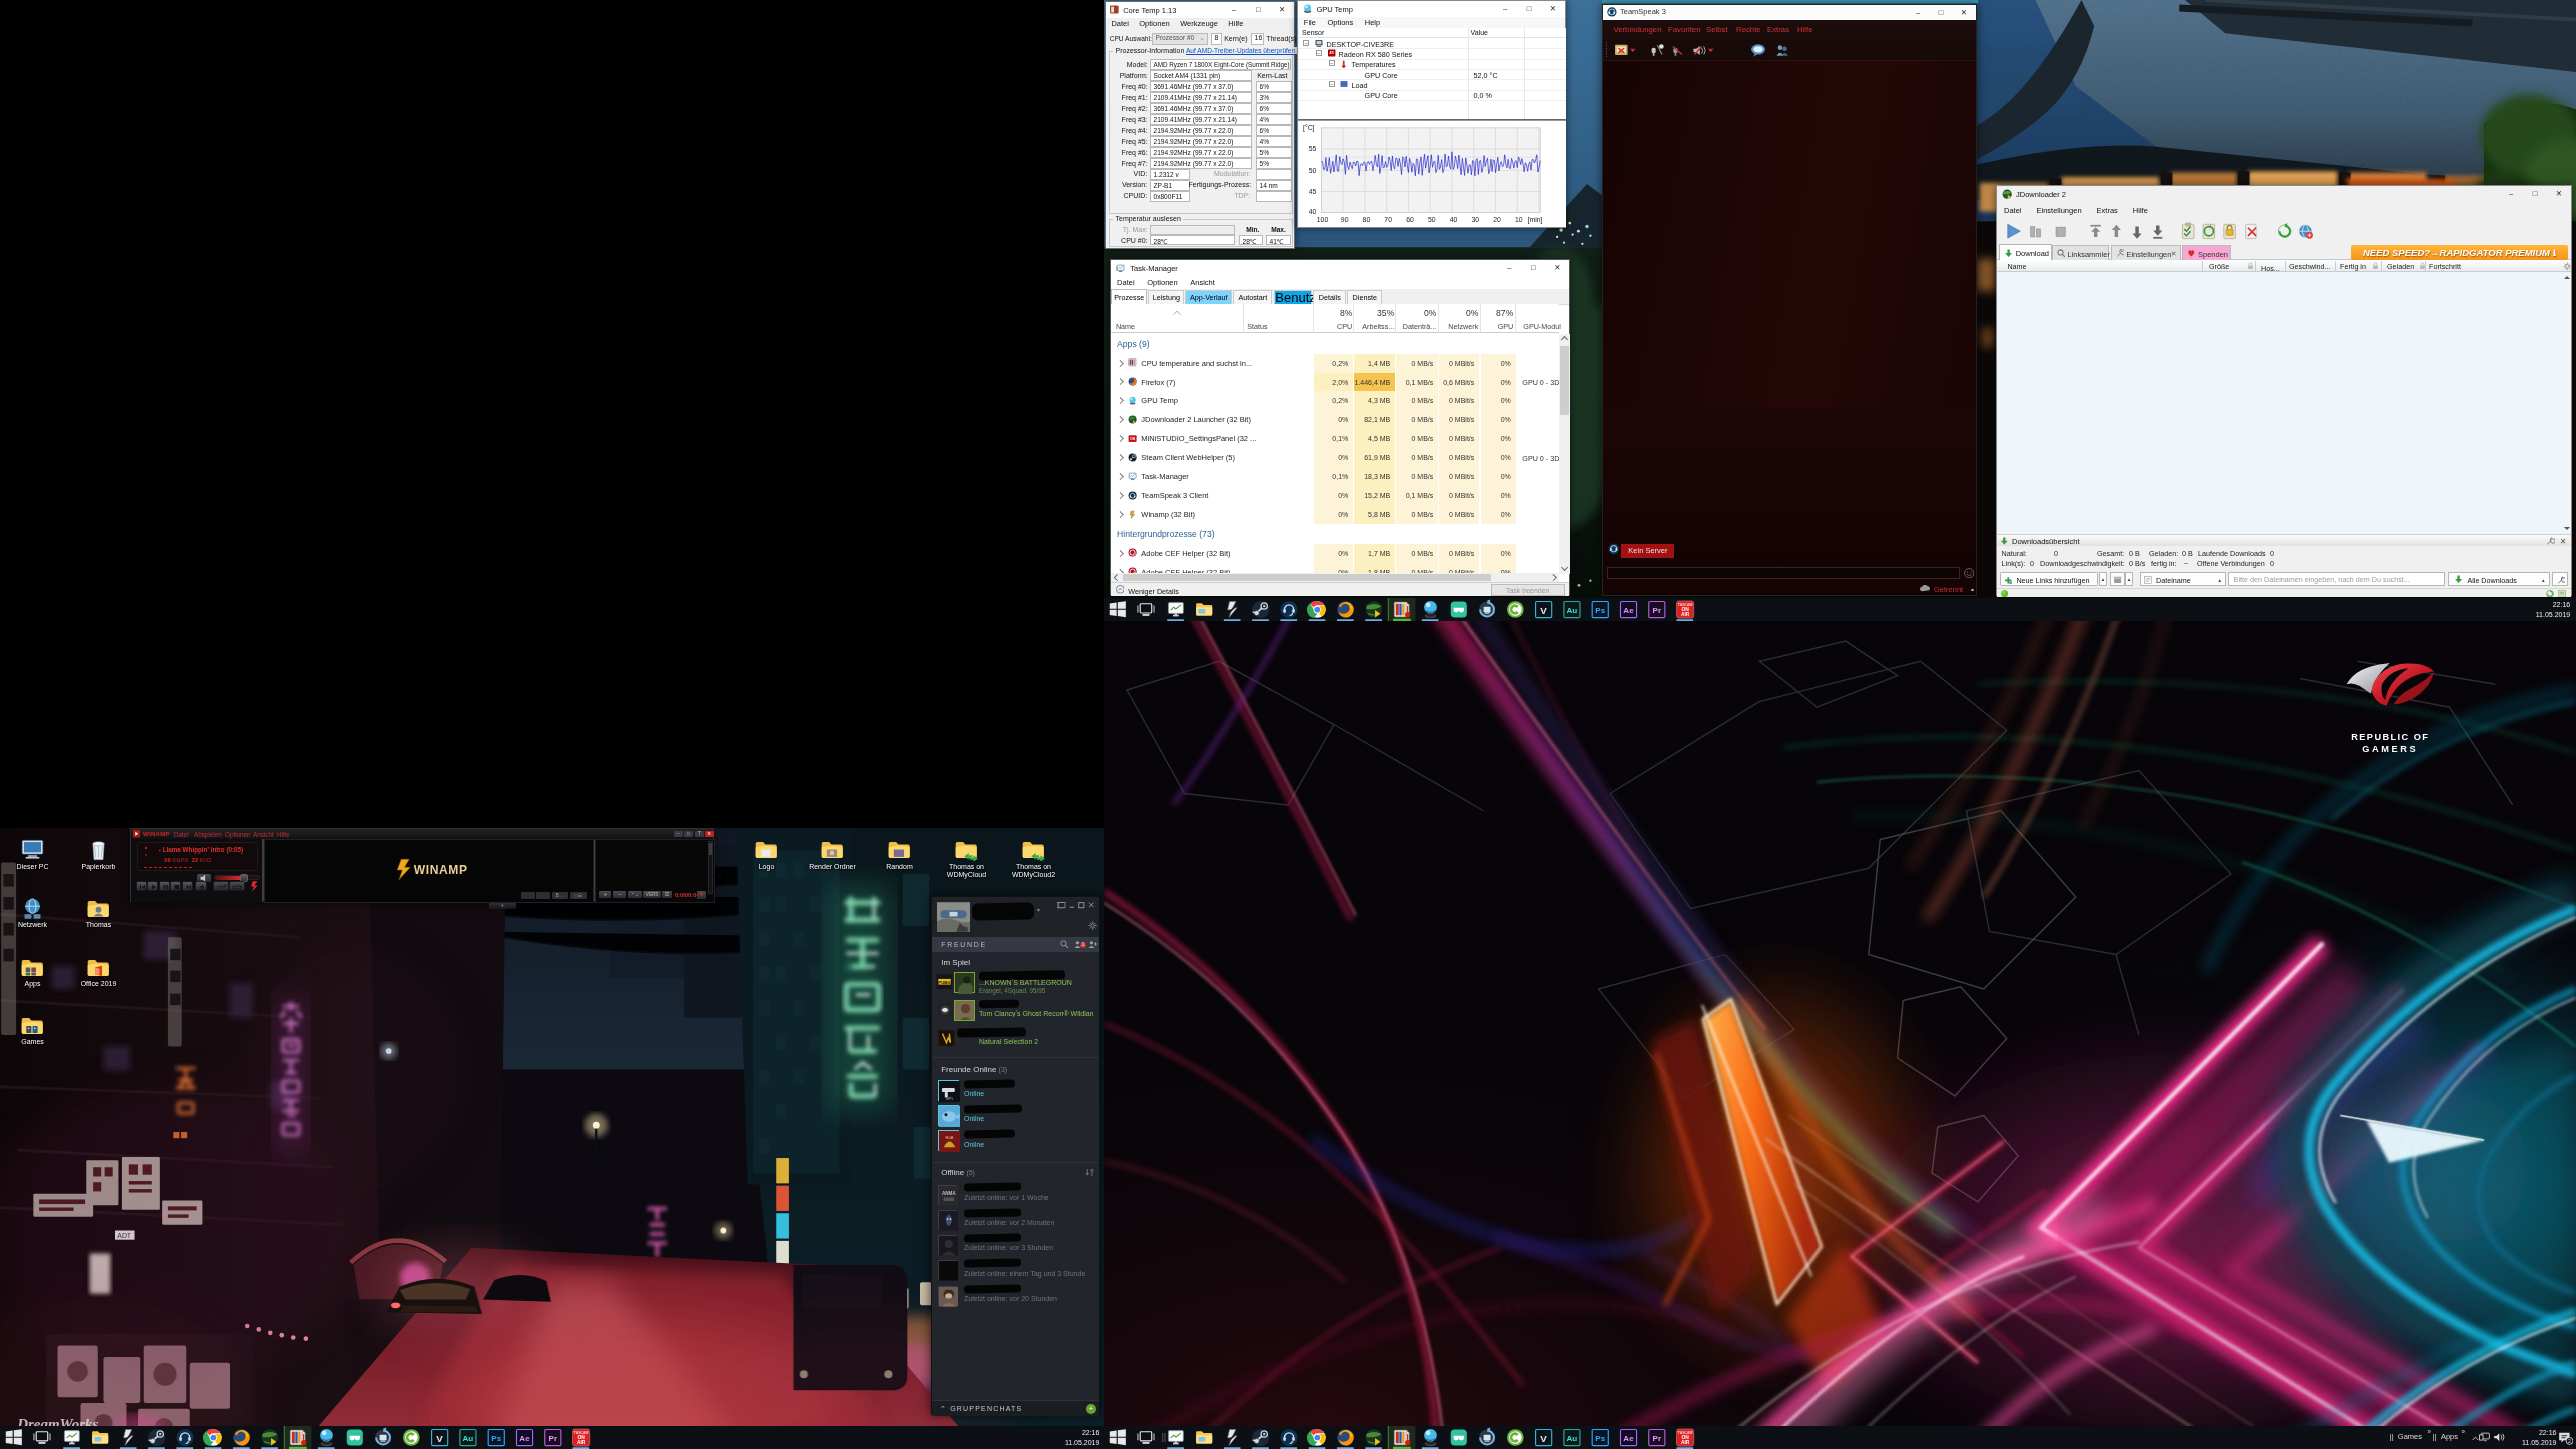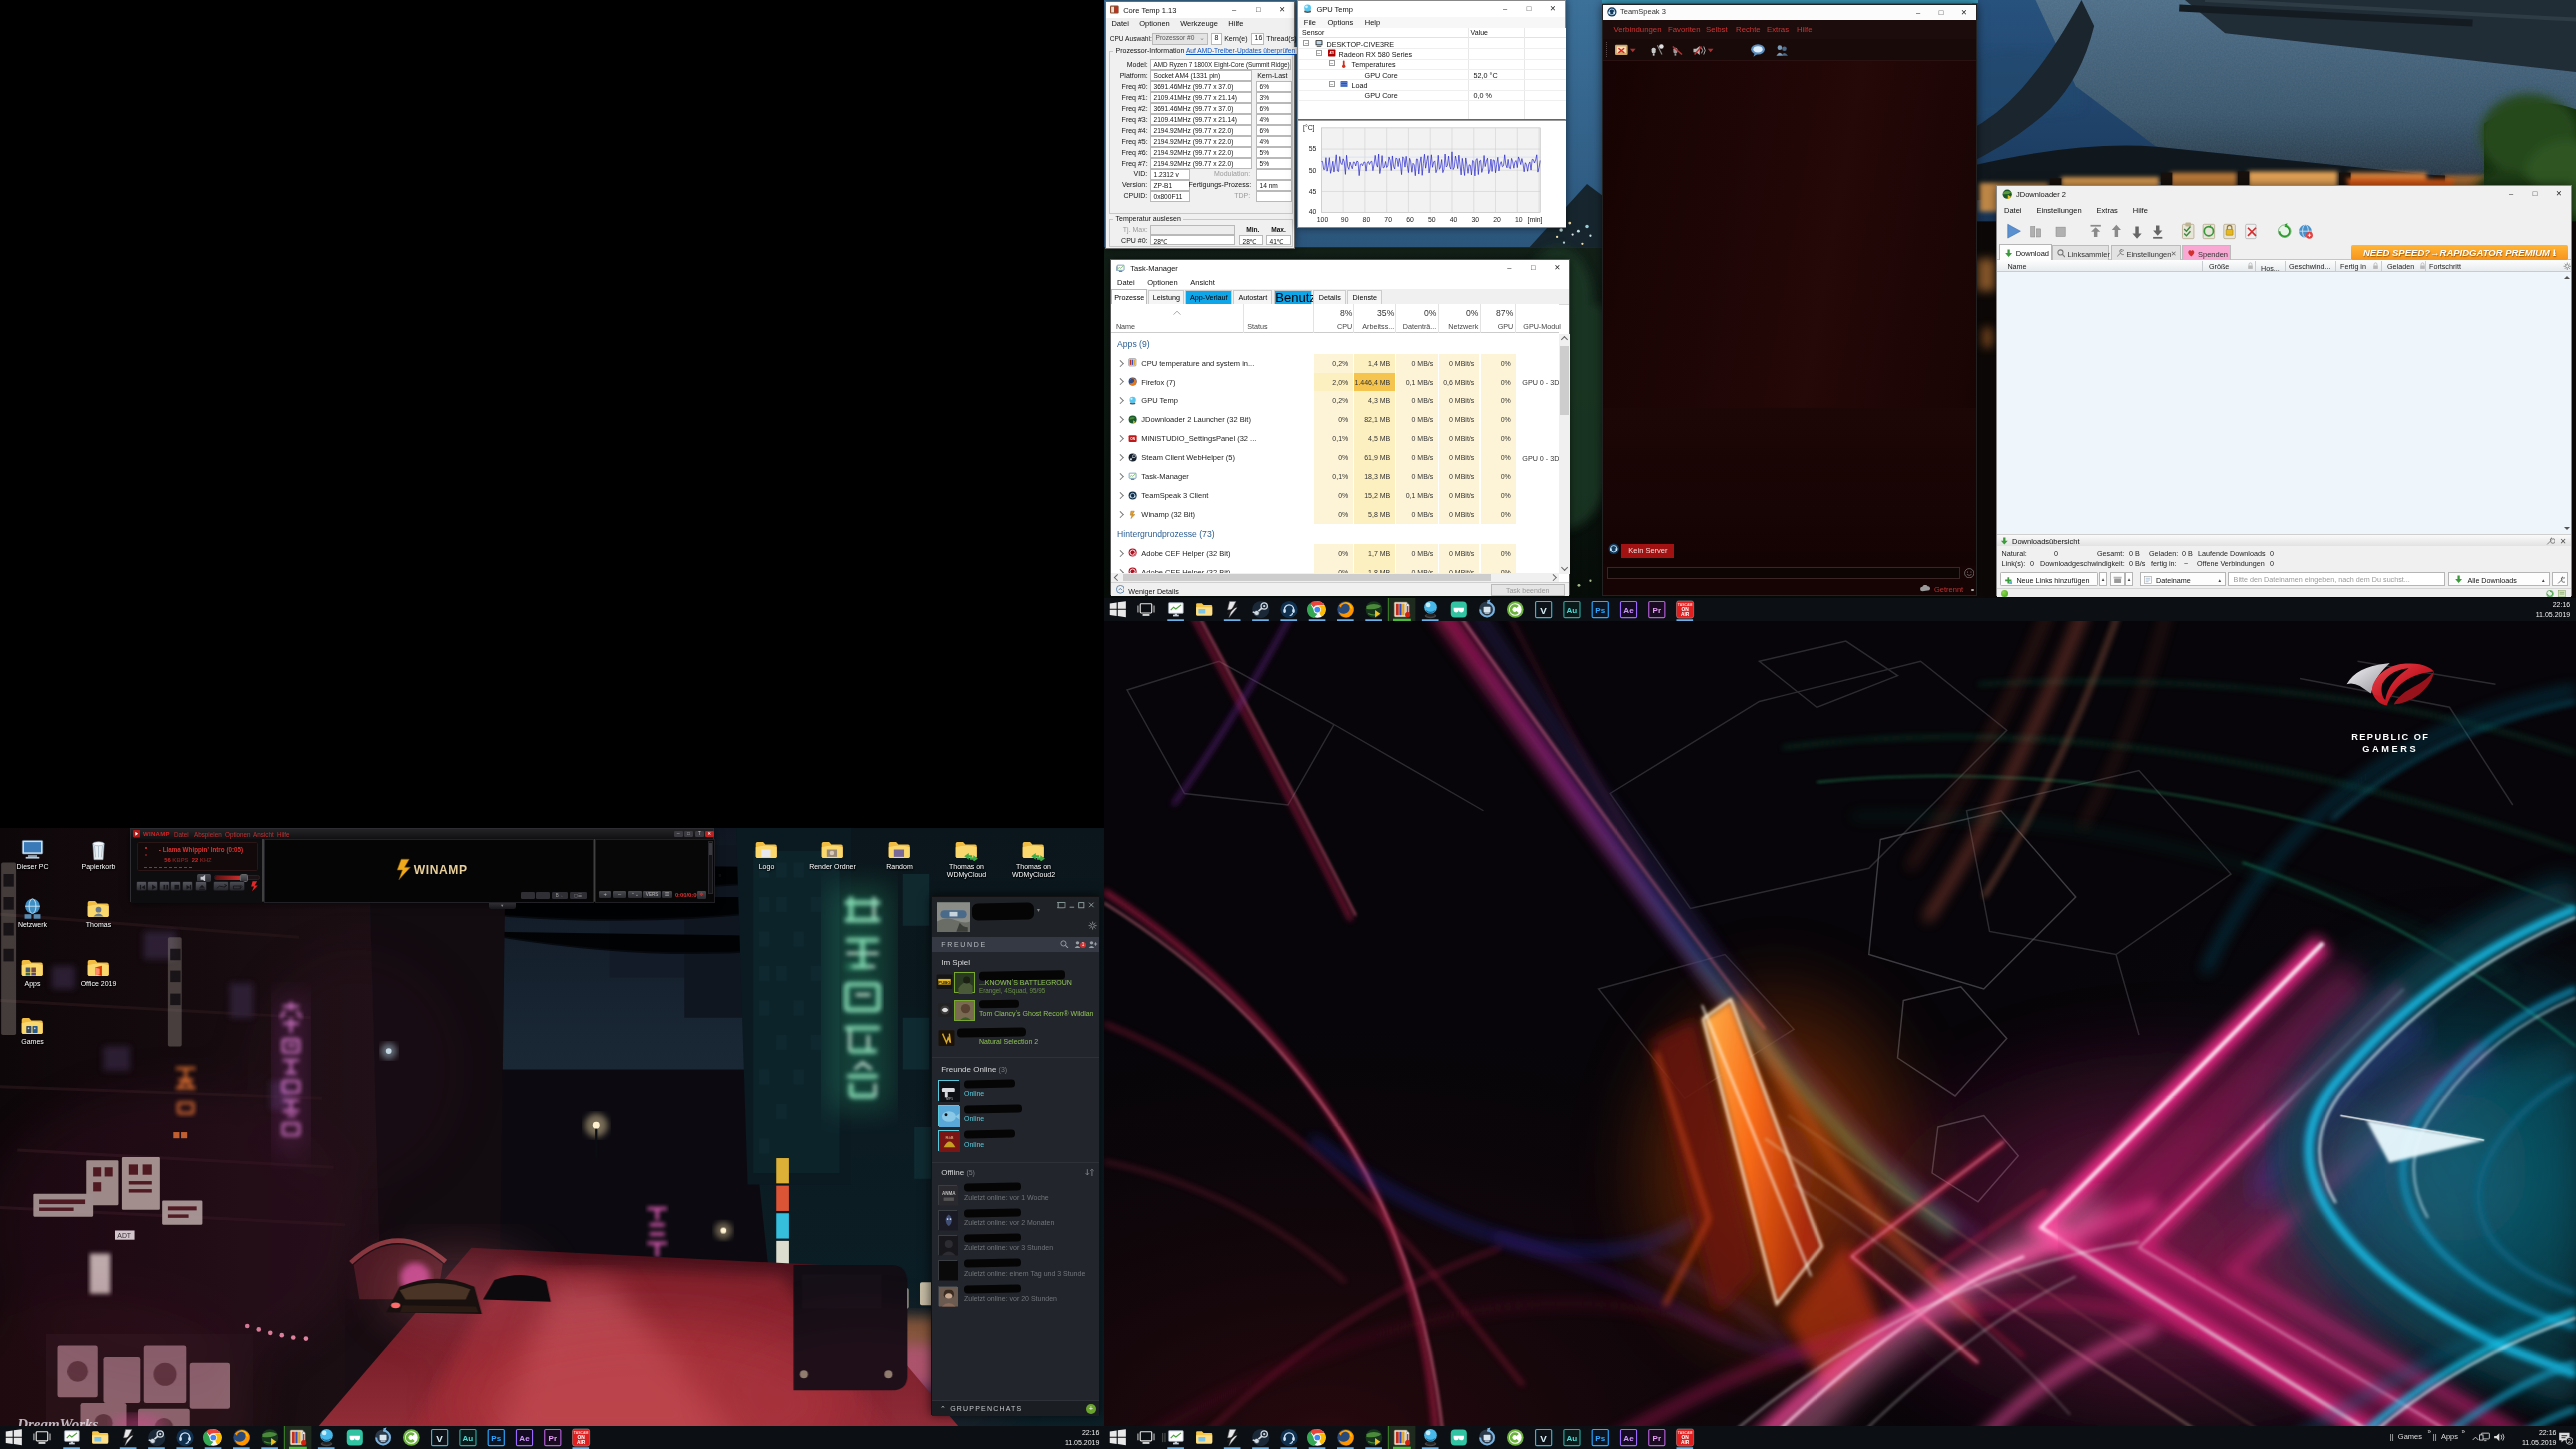--- a/index.html
+++ b/index.html
@@ -317,21 +317,21 @@
   <div class="wbtn" style="right:48px">–</div>
         <div class="wbtn" style="right:24px">□</div>
         <div class="wbtn" style="right:0">✕</div>
  </div>
  <div class="a" style="left:0;top:16px;width:100%;height:12.6px;background:#fff">
   <span class="mnu" style="margin:1.7px 0 0 5.8px">Datei</span><span class="mnu" style="margin:1.7px 0 0 12.6px">Optionen</span><span class="mnu" style="margin:1.7px 0 0 12.6px">Ansicht</span>
  </div>
  <div class="a" style="left:0;top:29px;width:100%;height:15.5px;background:#f0f0f0;border-bottom:0.6px solid #d9d9d9">
   <div class="a" style="left:0;top:0;width:36px;height:15.5px;background:#fff;border:0.6px solid #bbb;border-bottom:0;font-size:7.2px;text-align:center;line-height:15px">Prozesse</div>
 <div class="a" style="left:37px;top:1.2px;width:36px;height:14.4px;background:#f5f5f5;border:0.6px solid #ccc;border-bottom:0;font-size:7.2px;text-align:center;line-height:14px">Leistung</div>
-<div class="a" style="left:74px;top:1.2px;width:47px;height:14.4px;background:#0ea5e9;border:0.6px solid #ccc;border-bottom:0;font-size:7.2px;text-align:center;line-height:14px">App-Verlauf</div>
+<div class="a" style="left:74px;top:1.2px;width:47px;height:14.4px;background:#7dd3fc;border:0.6px solid #ccc;border-bottom:0;font-size:7.2px;text-align:center;line-height:14px">App-Verlauf</div>
 <div class="a" style="left:122px;top:1.2px;width:39px;height:14.4px;background:#f5f5f5;border:0.6px solid #ccc;border-bottom:0;font-size:7.2px;text-align:center;line-height:14px">Autostart</div>
 <div class="a" style="left:163px;top:1.2px;width:38px;height:14.4px;background:#0ea5e9;border:0.6px solid #ccc;border-bottom:0;font-size:13px;text-align:center;line-height:14px">Benutzer</div>
 <div class="a" style="left:202px;top:1.2px;width:33px;height:14.4px;background:#f5f5f5;border:0.6px solid #ccc;border-bottom:0;font-size:7.2px;text-align:center;line-height:14px">Details</div>
 <div class="a" style="left:236px;top:1.2px;width:35px;height:14.4px;background:#f5f5f5;border:0.6px solid #ccc;border-bottom:0;font-size:7.2px;text-align:center;line-height:14px">Dienste</div>
 </div>
 <div class="a" style="left:0;top:44px;width:448px;height:29px;background:#fff;border-bottom:0.6px solid #ccc">
 <div class="a" style="left:62px;top:2.9px;width:8px;height:4.6px"><svg width="8" height="5.2" viewBox="0 0 14 9">
             <polyline points="1,8 7,2 13,8" fill="none" stroke="#888" stroke-width="1.3"></polyline>
           </svg></div>
 <div class="lbl" style="left:4.6px;top:18.4px;color:#444;font-size:7.2px">Name</div>
@@ -367,21 +367,21 @@
 <div class="tnum" style="left:327px;top:19.5px;width:36px">0 MBit/s</div>
 <div class="a" style="left:369px;top:19.5px;width:36px;height:19px;background:#fdf4d7;border-left:0.6px solid #fff"></div>
 <div class="tnum" style="left:369px;top:19.5px;width:30.5px">0%</div>
 <div class="chev" style="top:26.5px"></div>
 <svg class="a" style="left:17px;top:24px" width="9.2" height="9.2" viewBox="0 0 16 16">
           <rect x="1" y="1" width="13" height="13" rx="2" fill="#d8d8e8" stroke="#888"></rect>
           <rect x="3" y="3" width="3" height="9" fill="#c03020"></rect>
           <rect x="7" y="3" width="2" height="9" fill="#3050c0"></rect>
           <rect x="10" y="3" width="2" height="9" fill="#e0a020"></rect>
         </svg>
-<div class="tname" style="left:30px;top:19.5px">CPU temperature and system in...</div>
+<div class="tname" style="left:30px;top:19.5px">CPU temperature and suchst in...</div>
 <div class="a" style="left:202px;top:39px;width:40px;height:19px;background:#fcefc0;border-left:0.6px solid #fff"></div>
 <div class="tnum" style="left:202px;top:39px;width:35px">2,0%</div>
 <div class="a" style="left:242px;top:39px;width:42px;height:19px;background:#f5c44e;border-left:0.6px solid #fff"></div>
 <div class="tnum" style="left:242px;top:39px;width:37px">1.446,4 MB</div>
 <div class="a" style="left:284px;top:39px;width:43px;height:19px;background:#fdf4d7;border-left:0.6px solid #fff"></div>
 <div class="tnum" style="left:284px;top:39px;width:38px">0,1 MB/s</div>
 <div class="a" style="left:327px;top:39px;width:41px;height:19px;background:#fdf4d7;border-left:0.6px solid #fff"></div>
 <div class="tnum" style="left:327px;top:39px;width:36px">0,6 MBit/s</div>
 <div class="a" style="left:369px;top:39px;width:36px;height:19px;background:#fdf4d7;border-left:0.6px solid #fff"></div>
 <div class="tnum" style="left:369px;top:39px;width:30.5px">0%</div>

